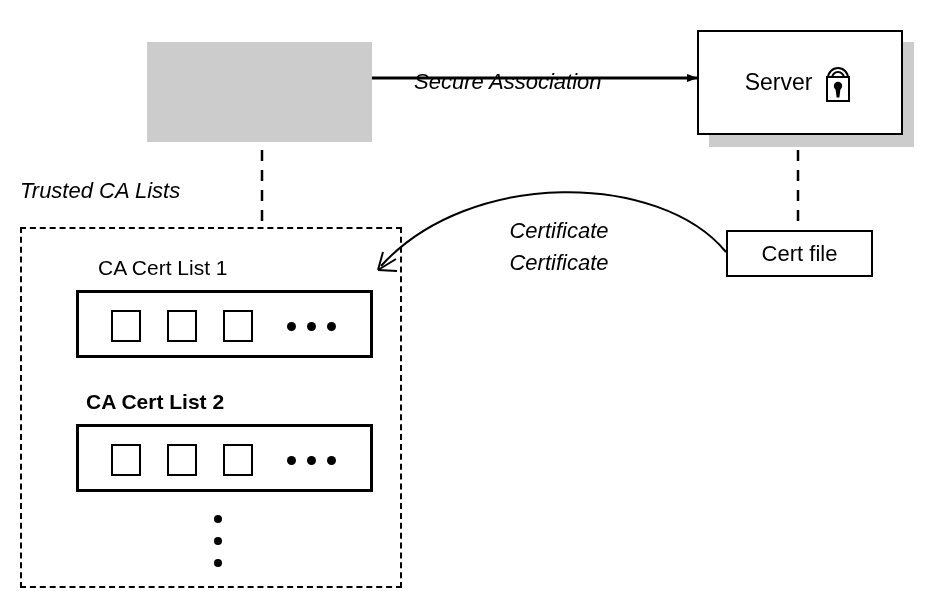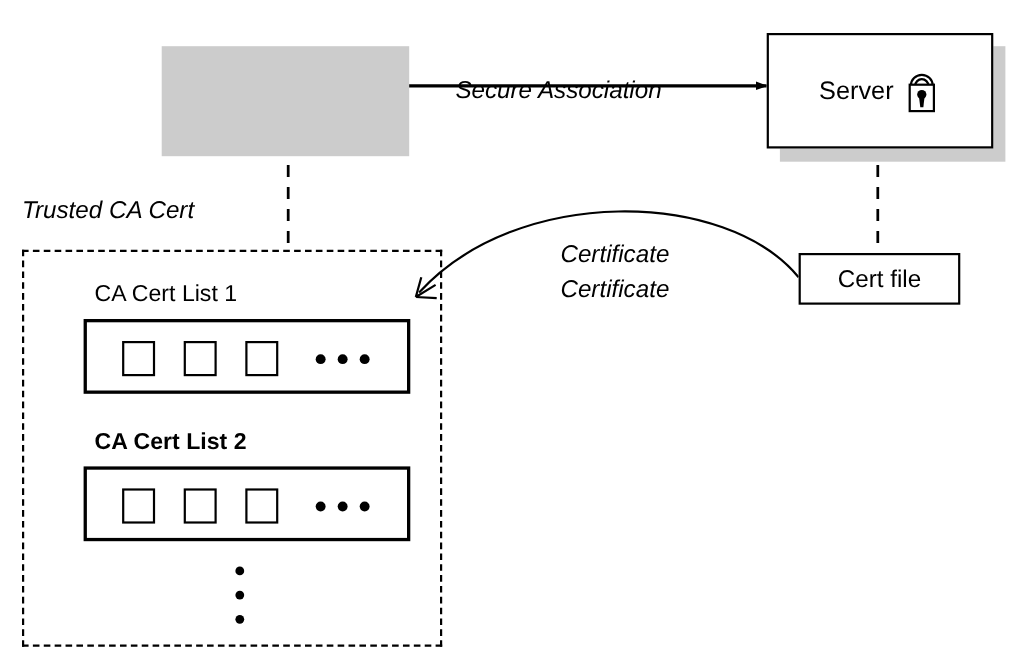--- a/index.html
+++ b/index.html
@@ -172,25 +172,25 @@
 
   <div class="edge-label centered" style="left:479px; top:215px; width:160px;">
     <div>Certificate</div>
     <div>Certificate</div>
   </div>
 
   <div class="certfile-box" style="left:726px; top:230px; width:147px; height:47px;">
     <span class="certfile-label">Cert file</span>
   </div>
 
-  <div class="edge-label" style="left:20px; top:175px;">Trusted CA Cert</div>
+  <div class="edge-label" style="left:20px; top:175px;">Trusted CA Lists</div>
 
   <div class="dashed-region" style="left:20px; top:227px; width:382px; height:361px;"></div>
 
-  <div class="list-title" style="left:86px; top:256px;text-align:center;">CA Cert List 1</div>
+  <div class="list-title" style="left:98px; top:256px;text-align:center;">CA Cert List 1</div>
   <div class="list-box" style="left:76px; top:290px; width:297px; height:68px;">
     <div class="cert-square" style="left:32px; top:17px;"></div>
     <div class="cert-square" style="left:88px; top:17px;"></div>
     <div class="cert-square" style="left:144px; top:17px;"></div>
     <div class="h-dots" style="left:208px; top:29px;">
       <span></span>
       <span></span>
       <span></span>
     </div>
   </div>

